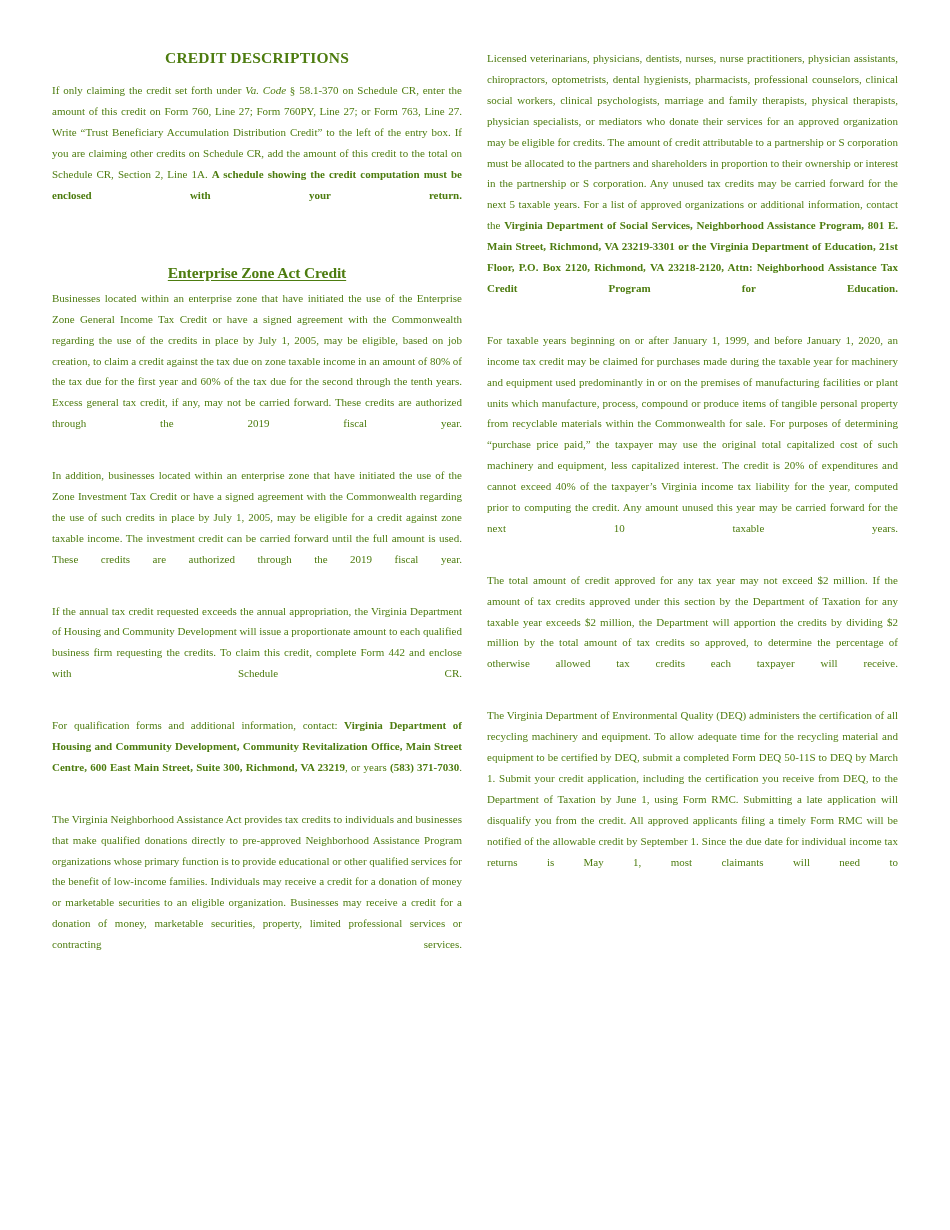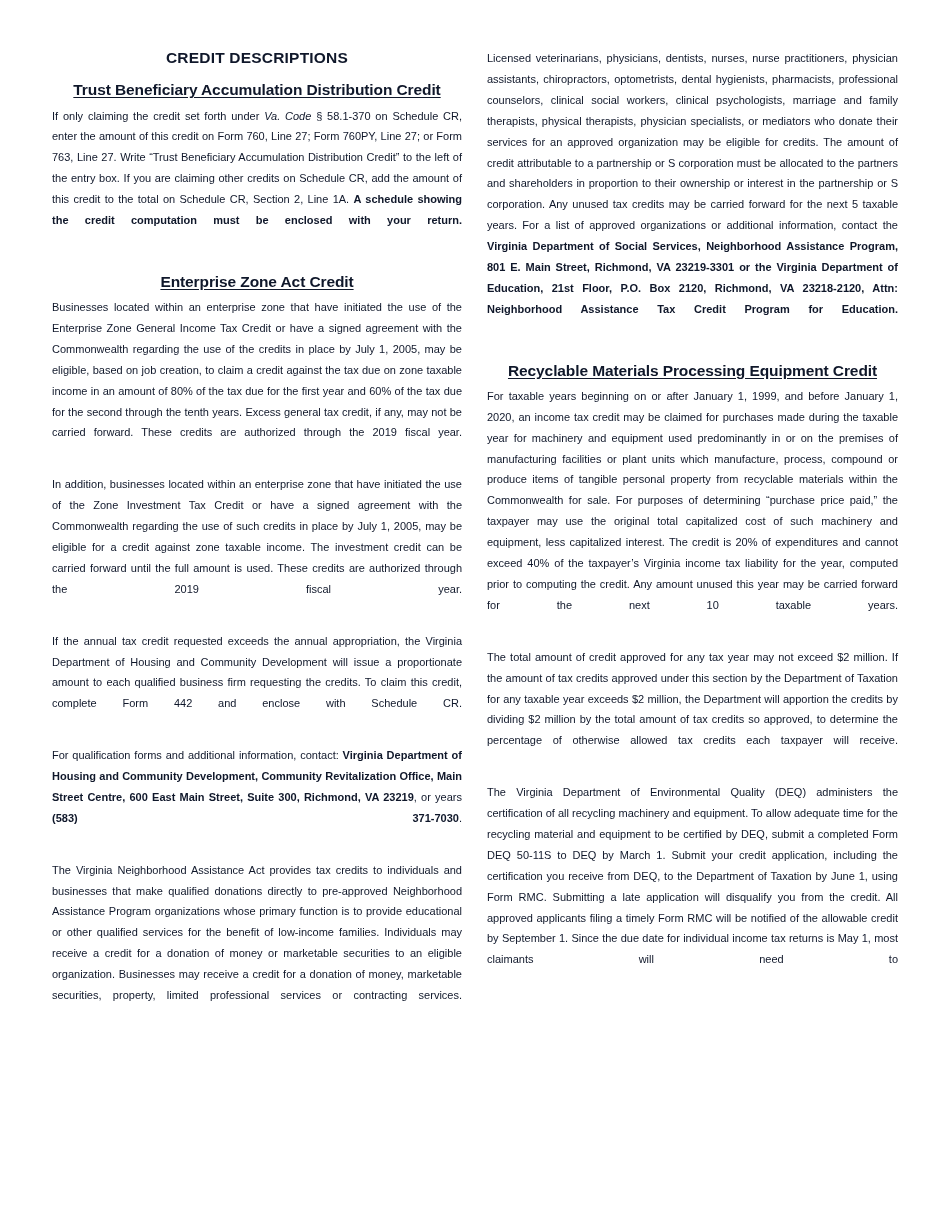--- a/index.html
+++ b/index.html
@@ -5,22 +5,22 @@
   html, body {
     margin: 0;
     padding: 0;
     background: #ffffff;
   }
   .page {
     position: relative;
     width: 950px;
     height: 1090px;
     background: #ffffff;
-    font-family: Liberation Sans, sans-serif;
-    color: #0f172a;
+    font-family: Liberation Serif, serif;
+    color: #4d7c0f;
     overflow: hidden;
   }
   .columns {
     position: absolute;
     left: 52px;
     top: 48px;
     width: 846px;
     display: flex;
     flex-direction: row;
     gap: 25px;
@@ -45,21 +45,21 @@
     font-size: 15.5px;
     font-weight: bold;
     text-align: center;
     text-decoration: underline;
     text-underline-offset: 2px;
     margin: 0 0 5px 0;
     line-height: 1.3;
     letter-spacing: -0.1px;
   }
   h2.section-heading.spaced {
-    margin-top: 20px;
+    margin-top: 36px;
   }
   p.body-para {
     font-size: 11px;
     line-height: 20.9px;
     text-align: justify;
     margin: 0 0 10px 0;
     hyphens: none;
     word-spacing: -0.1px;
   }
   p.body-para.tight {
@@ -87,21 +87,20 @@
 <body>
 
 <div class="page">
 
   <div class="columns">
 
     <div class="col">
 
       <h1 class="page-title">CREDIT DESCRIPTIONS</h1>
 
-      <h2 class="section-heading">Trust Beneficiary Accumulation Distribution Credit</h2>
 
       <p class="body-para"><span>If only claiming the credit set forth under </span><span class="i">Va. Code</span><span> § 58.1-370 on Schedule CR, enter the amount of this credit on Form 760, Line 27; Form 760PY, Line 27; or Form 763, Line 27. Write “Trust Beneficiary Accumulation Distribution Credit” to the left of the entry box. If you are claiming other credits on Schedule CR, add the amount of this credit to the total on Schedule CR, Section 2, Line 1A. </span><span class="b">A schedule showing the credit computation must be enclosed with your return.</span></p>
 
       <h2 class="section-heading spaced">Enterprise Zone Act Credit</h2>
 
       <p class="body-para">Businesses located within an enterprise zone that have initiated the use of the Enterprise Zone General Income Tax Credit or have a signed agreement with the Commonwealth regarding the use of the credits in place by July 1, 2005, may be eligible, based on job creation, to claim a credit against the tax due on zone taxable income in an amount of 80% of the tax due for the first year and 60% of the tax due for the second through the tenth years. Excess general tax credit, if any, may not be carried forward. These credits are authorized through the 2019 fiscal year.</p>
 
       <p class="body-para">In addition, businesses located within an enterprise zone that have initiated the use of the Zone Investment Tax Credit or have a signed agreement with the Commonwealth regarding the use of such credits in place by July 1, 2005, may be eligible for a credit against zone taxable income. The investment credit can be carried forward until the full amount is used. These credits are authorized through the 2019 fiscal year.</p>
 
       <p class="body-para">If the annual tax credit requested exceeds the annual appropriation, the Virginia Department of Housing and Community Development will issue a proportionate amount to each qualified business firm requesting the credits. To claim this credit, complete Form 442 and enclose with Schedule CR.</p>
@@ -110,21 +109,20 @@
 
 
       <p class="body-para tight">The Virginia Neighborhood Assistance Act provides tax credits to individuals and businesses that make qualified donations directly to pre-approved Neighborhood Assistance Program organizations whose primary function is to provide educational or other qualified services for the benefit of low-income families. Individuals may receive a credit for a donation of money or marketable securities to an eligible organization. Businesses may receive a credit for a donation of money, marketable securities, property, limited professional services or contracting services.</p>
 
     </div>
 
     <div class="col col-right">
 
       <p class="body-para"><span>Licensed veterinarians, physicians, dentists, nurses, nurse practitioners, physician assistants, chiropractors, optometrists, dental hygienists, pharmacists, professional counselors, clinical social workers, clinical psychologists, marriage and family therapists, physical therapists, physician specialists, or mediators who donate their services for an approved organization may be eligible for credits.  The amount of credit attributable to a partnership or S corporation must be allocated to the partners and shareholders in proportion to their ownership or interest in the partnership or S corporation.  Any unused tax credits may be carried forward for the next 5 taxable years. For a list of approved organizations or additional information, contact the </span><span class="b">Virginia Department of Social Services, Neighborhood Assistance Program, 801 E. Main Street, Richmond, VA 23219-3301 or the Virginia Department of Education, 21st Floor, P.O. Box 2120, Richmond, VA 23218-2120, Attn: Neighborhood Assistance Tax Credit Program for Education.</span></p>
 
-      <h2 class="section-heading spaced">Recyclable Materials Processing Equipment Credit</h2>
 
       <p class="body-para">For taxable years beginning on or after January 1, 1999, and before January 1, 2020, an income tax credit may be claimed for purchases made during the taxable year for machinery and equipment used predominantly in or on the premises of manufacturing facilities or plant units which manufacture, process, compound or produce items of tangible personal property from recyclable materials within the Commonwealth for sale. For purposes of determining “purchase price paid,” the taxpayer may use the original total capitalized cost of such machinery and equipment, less capitalized interest. The credit is 20% of expenditures and cannot exceed 40% of the taxpayer’s Virginia income tax liability for the year, computed prior to computing the credit. Any amount unused this year may be carried forward for the next 10 taxable years.</p>
 
       <p class="body-para">The total amount of credit approved for any tax year may not exceed $2 million. If the amount of tax credits approved under this section by the Department of Taxation for any taxable year exceeds $2 million, the Department will apportion the credits by dividing $2 million by the total amount of tax credits so approved, to determine the percentage of otherwise allowed tax credits each taxpayer will receive.</p>
 
       <p class="body-para tight">The Virginia Department of Environmental Quality (DEQ) administers the certification of all recycling machinery and equipment.  To allow adequate time for the recycling material and equipment to be certified by DEQ, submit a completed Form DEQ 50-11S to DEQ by March 1. Submit your credit application, including the certification you receive from DEQ, to the Department of Taxation by June 1, using Form RMC.  Submitting a late application will disqualify you from the credit.  All approved applicants filing a timely Form RMC will be notified of the allowable credit by September 1.  Since the due date for individual income tax returns is May 1, most claimants will need to</p>
 
     </div>
 
   </div>

